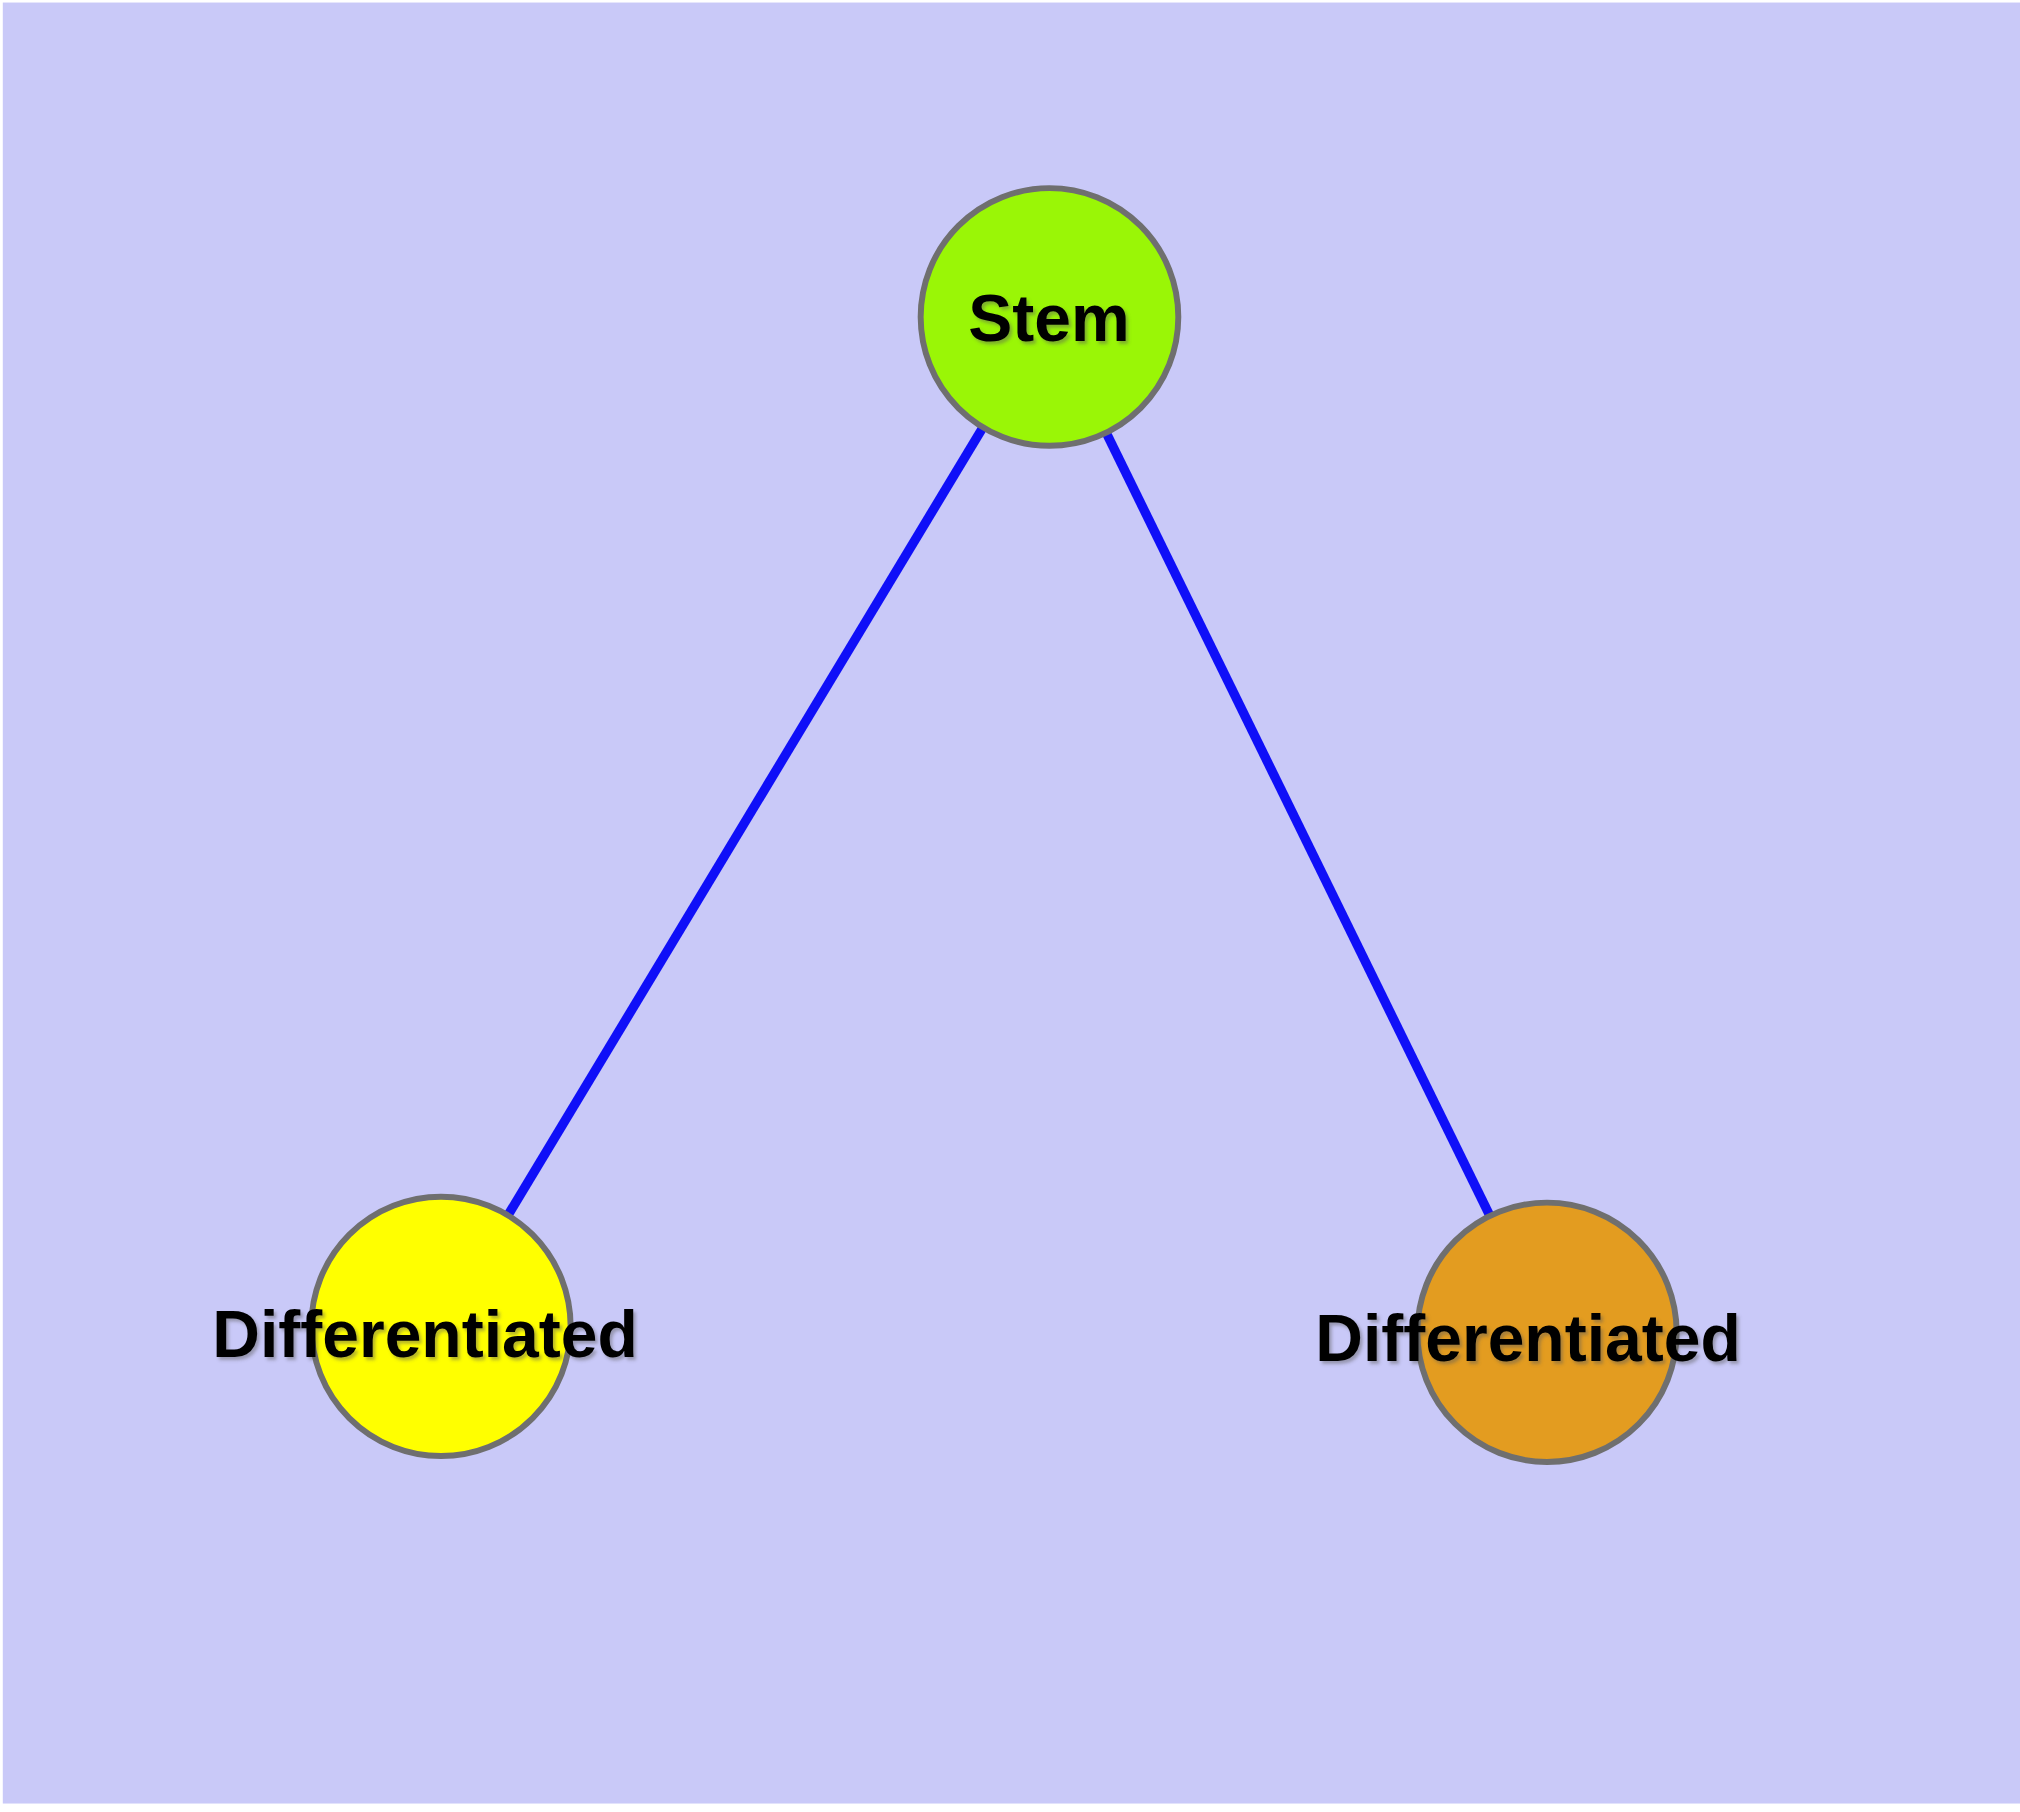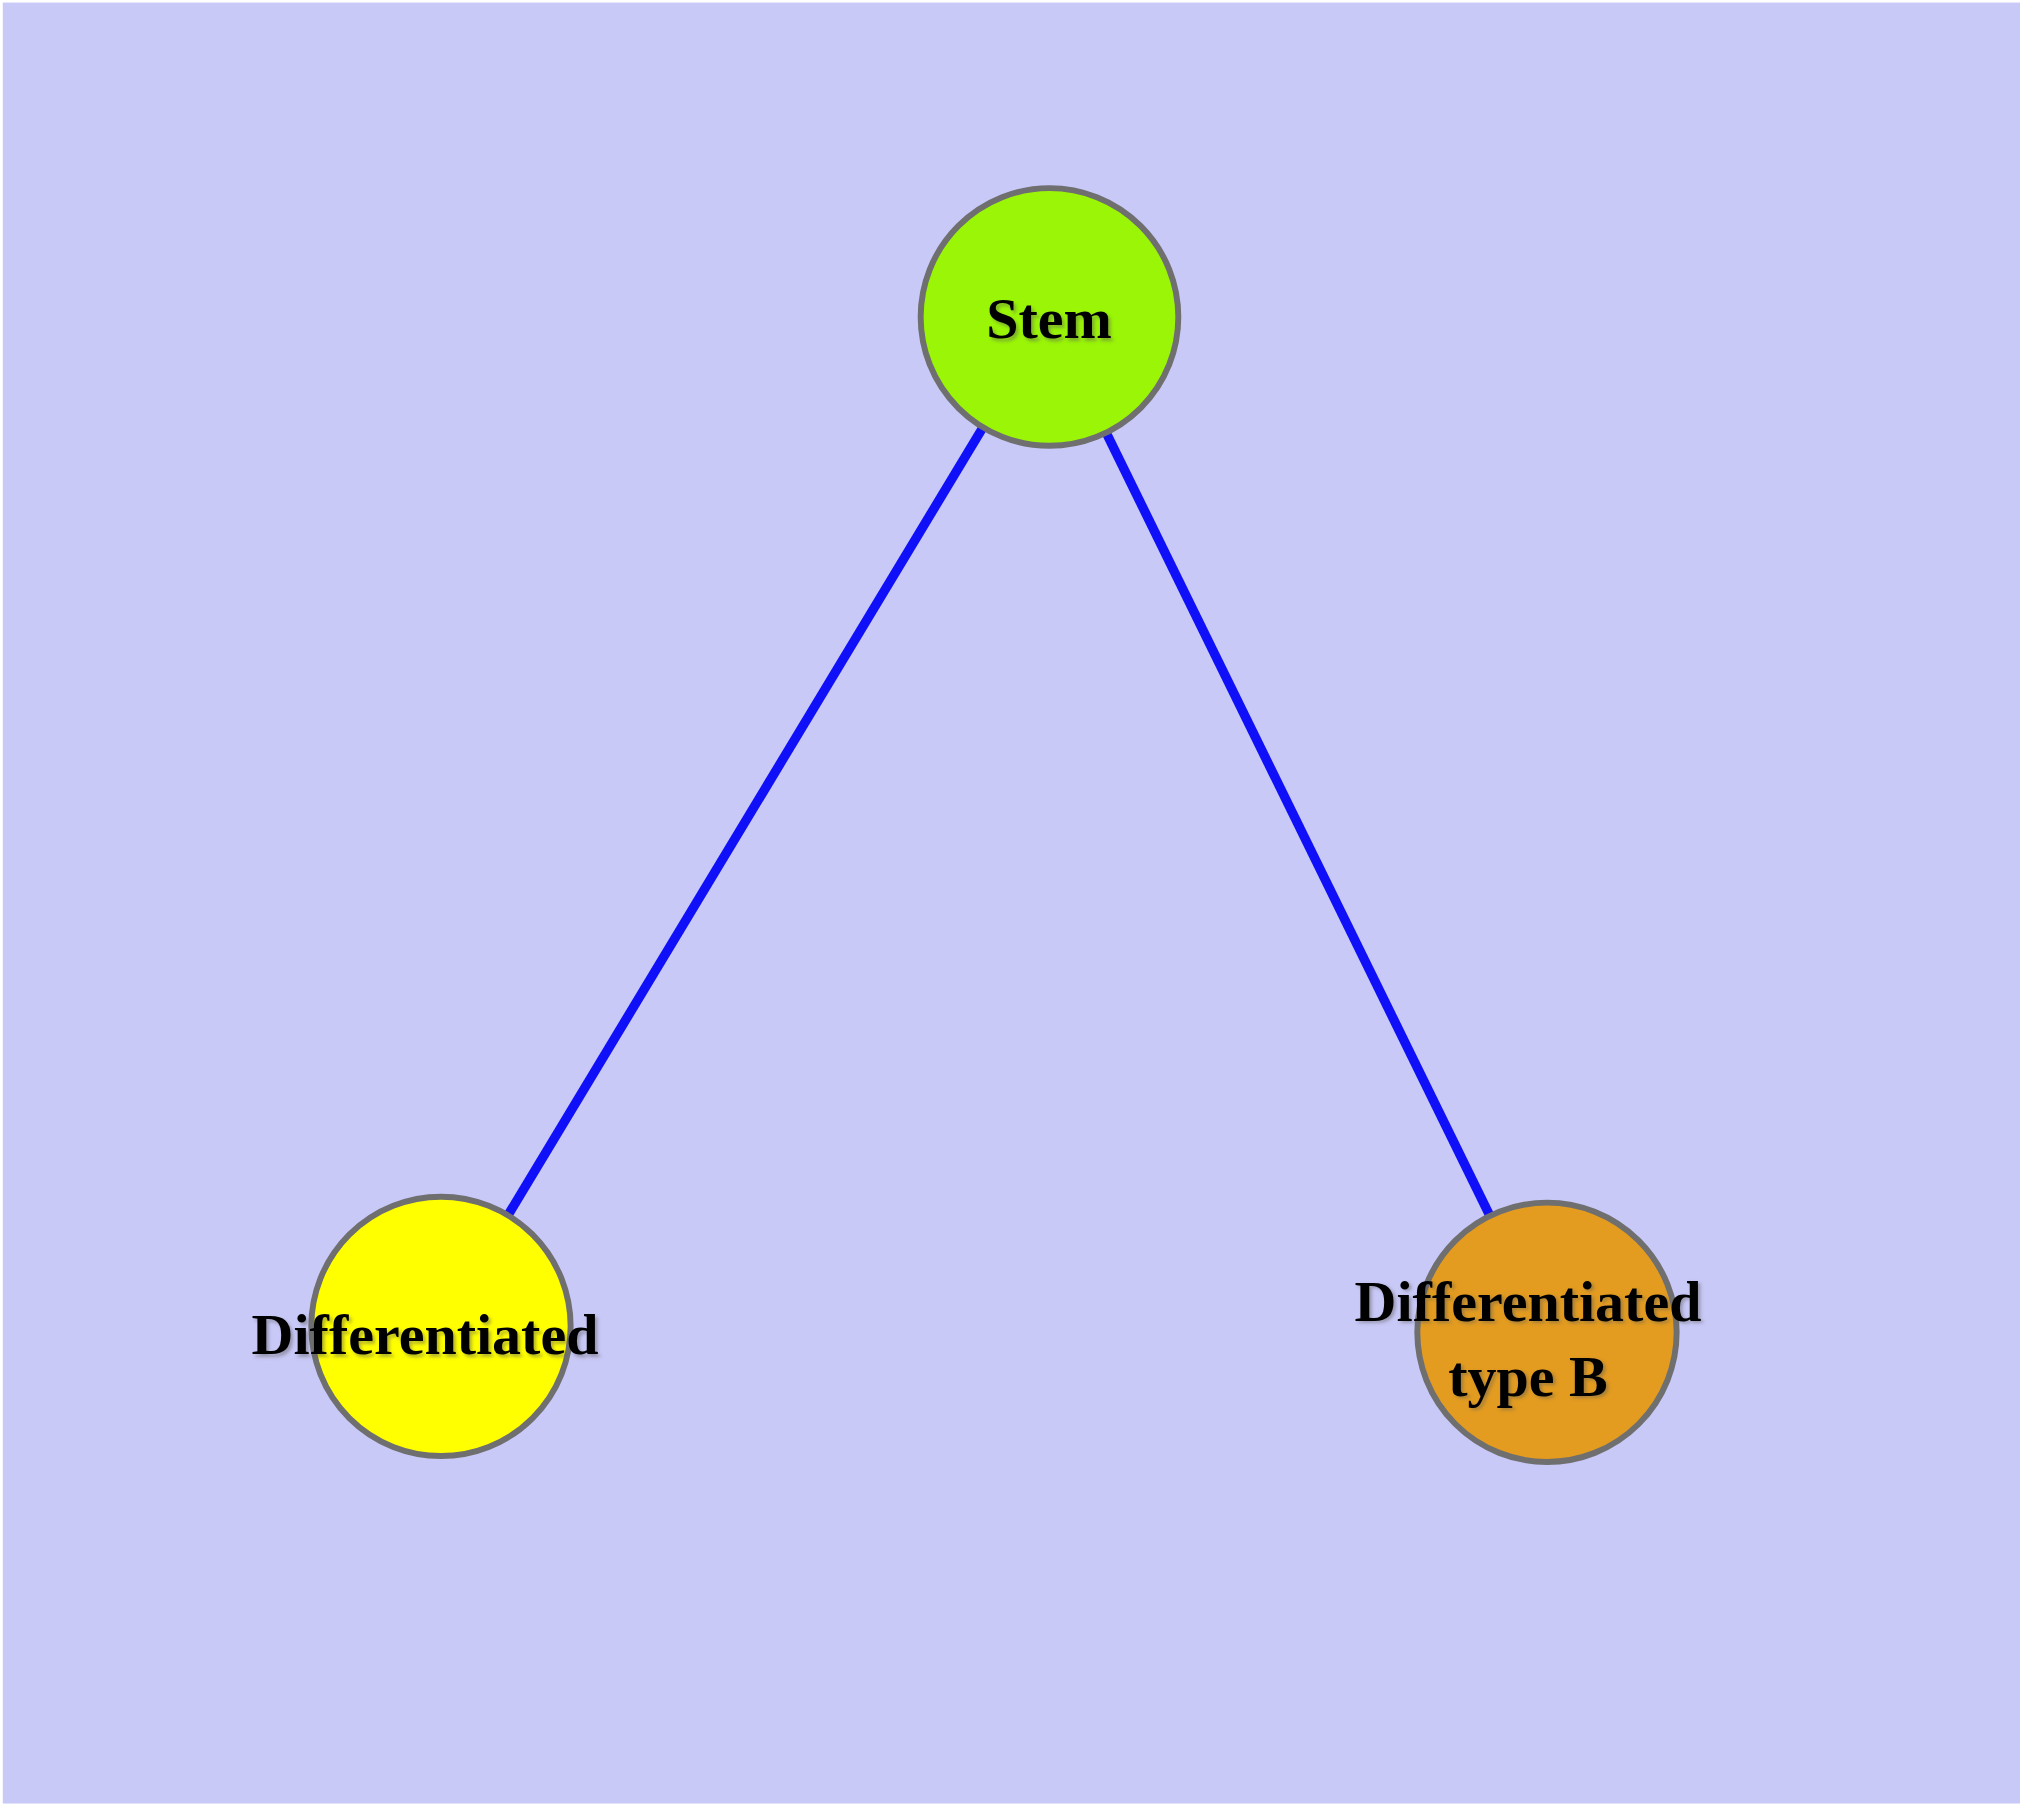--- a/index.html
+++ b/index.html
@@ -19,23 +19,23 @@
     position: absolute;
     left: 0;
     top: 0;
     width: 2021px;
     height: 1812px;
     display: block;
   }
   .node-label {
     position: absolute;
     transform: translate(-50%, -50%);
-    font-family: Liberation Serif, serif;
+    font-family: Liberation Sans, sans-serif;
     font-weight: bold;
-    font-size: 58px;
+    font-size: 66px;
     line-height: 1.3;
     color: #000000;
     text-align: center;
     white-space: nowrap;
     text-shadow: 2.5px 2.5px 3.4px rgba(90, 90, 90, 0.45);
     pointer-events: none;
   }
 </style>
 </head>
 <body>
@@ -50,16 +50,15 @@
       <circle cx="1825" cy="1572" r="153" fill="#E39C20" stroke="#6F6F6F" stroke-width="7"></circle>
     </svg>
 <div class="node-label" style="left: 1049px; top: 319px; color: rgb(0, 0, 0);">
       <div>Stem</div>
     </div>
     <div class="node-label" style="left: 425px; top: 1335px; color: rgb(0, 0, 0);">
       <div>Differentiated</div>
     </div>
     <div class="node-label" style="left: 1528px; top: 1339px; color: rgb(0, 0, 0);">
       <div>Differentiated</div>
-      <div>type B</div>
     </div>
   </div>
 
 
 </body></html>

